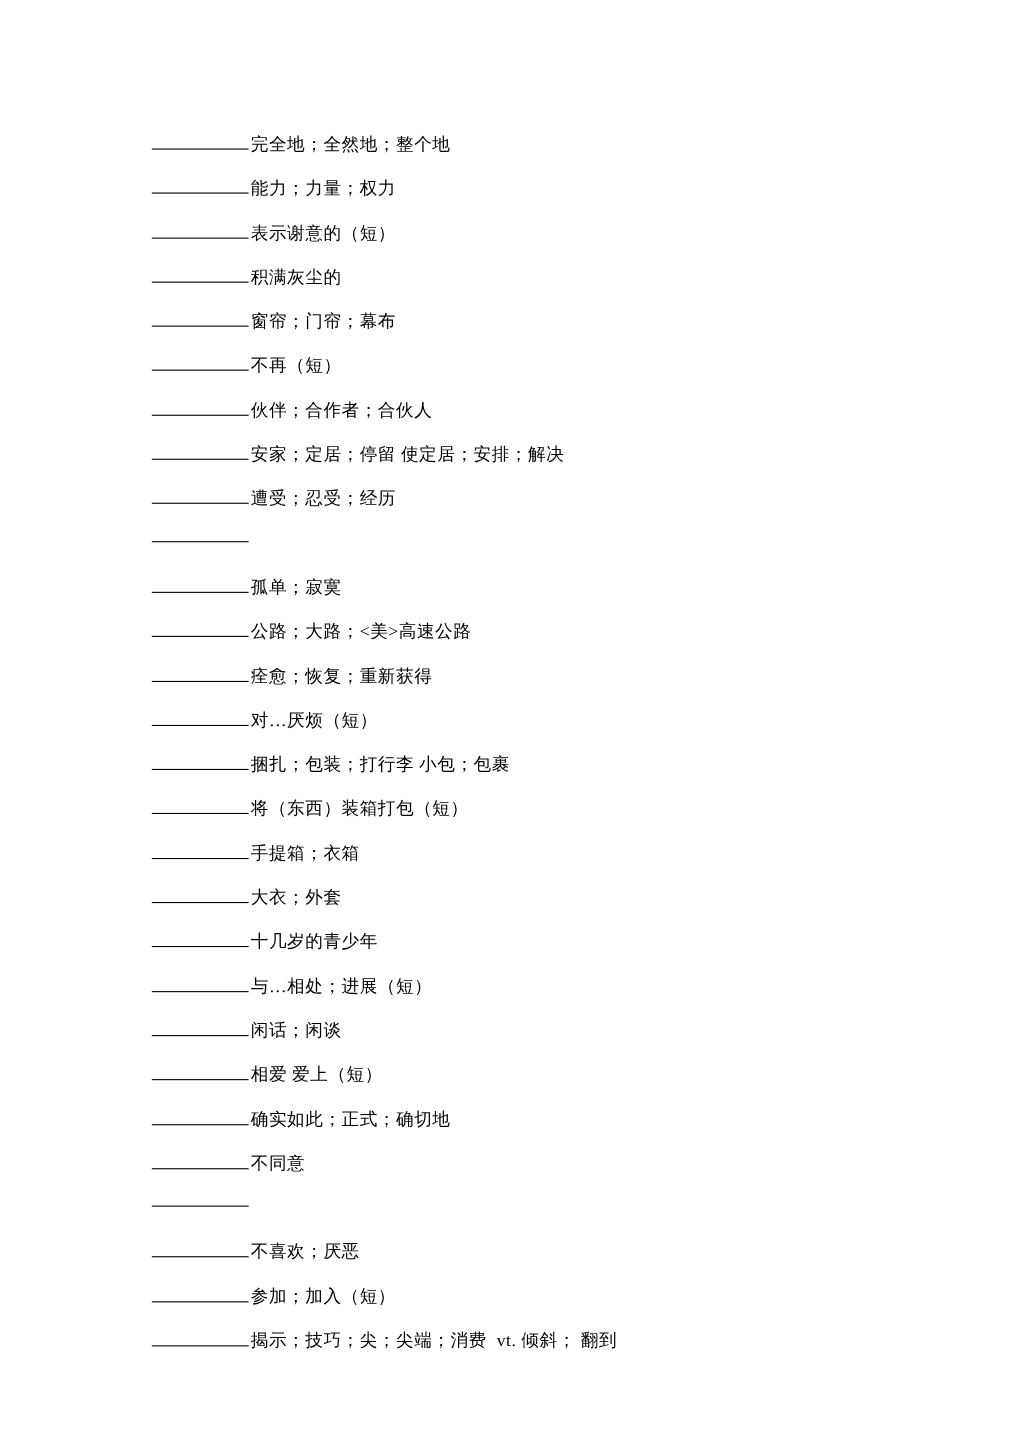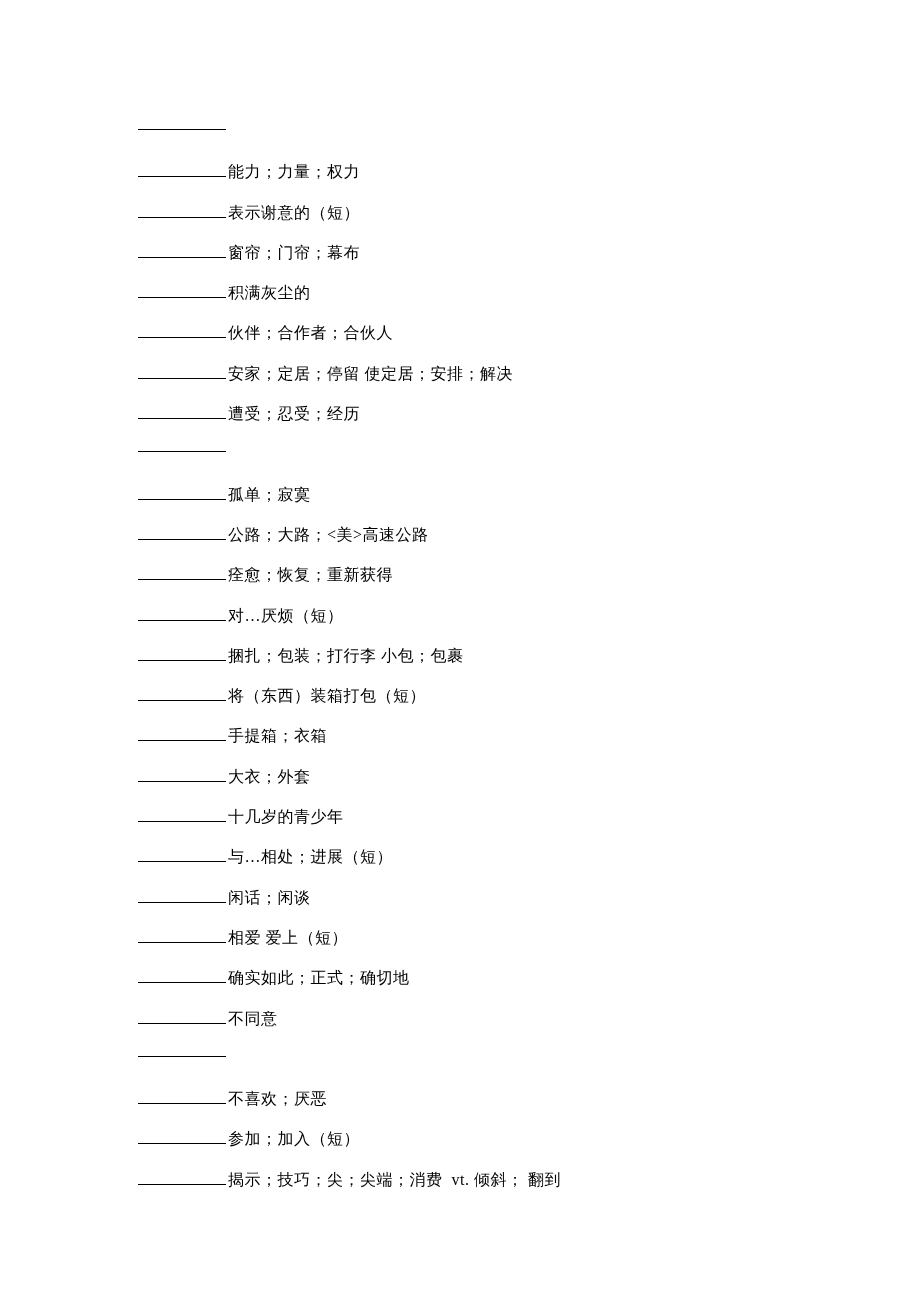--- a/index.html
+++ b/index.html
@@ -30,36 +30,41 @@
     white-space: pre;
     letter-spacing: 0.5px;
   }
 </style>
 </head>
 <body>
 
 <div id="list">
     <div class="line">
       <span class="blank"></span>
+      <span class="text">完全地；全然地；整个地</span>
     </div>
     <div class="line">
       <span class="blank"></span>
       <span class="text">能力；力量；权力</span>
     </div>
     <div class="line">
       <span class="blank"></span>
       <span class="text">表示谢意的（短）</span>
     </div>
     <div class="line">
       <span class="blank"></span>
+      <span class="text">积满灰尘的</span>
+    </div>
+    <div class="line">
+      <span class="blank"></span>
       <span class="text">窗帘；门帘；幕布</span>
     </div>
     <div class="line">
       <span class="blank"></span>
-      <span class="text">积满灰尘的</span>
+      <span class="text">不再（短）</span>
     </div>
     <div class="line">
       <span class="blank"></span>
       <span class="text">伙伴；合作者；合伙人</span>
     </div>
     <div class="line">
       <span class="blank"></span>
       <span class="text">安家；定居；停留 使定居；安排；解决</span>
     </div>
     <div class="line">

